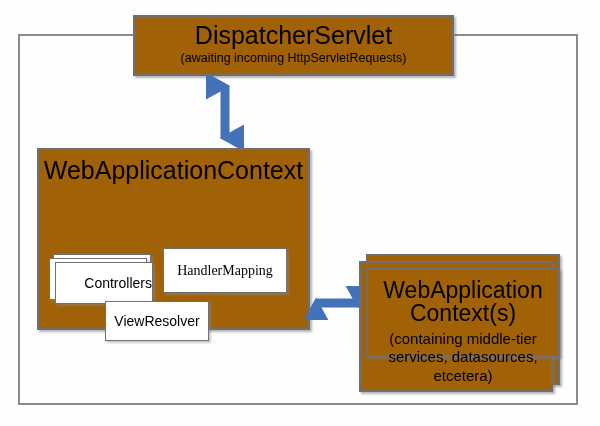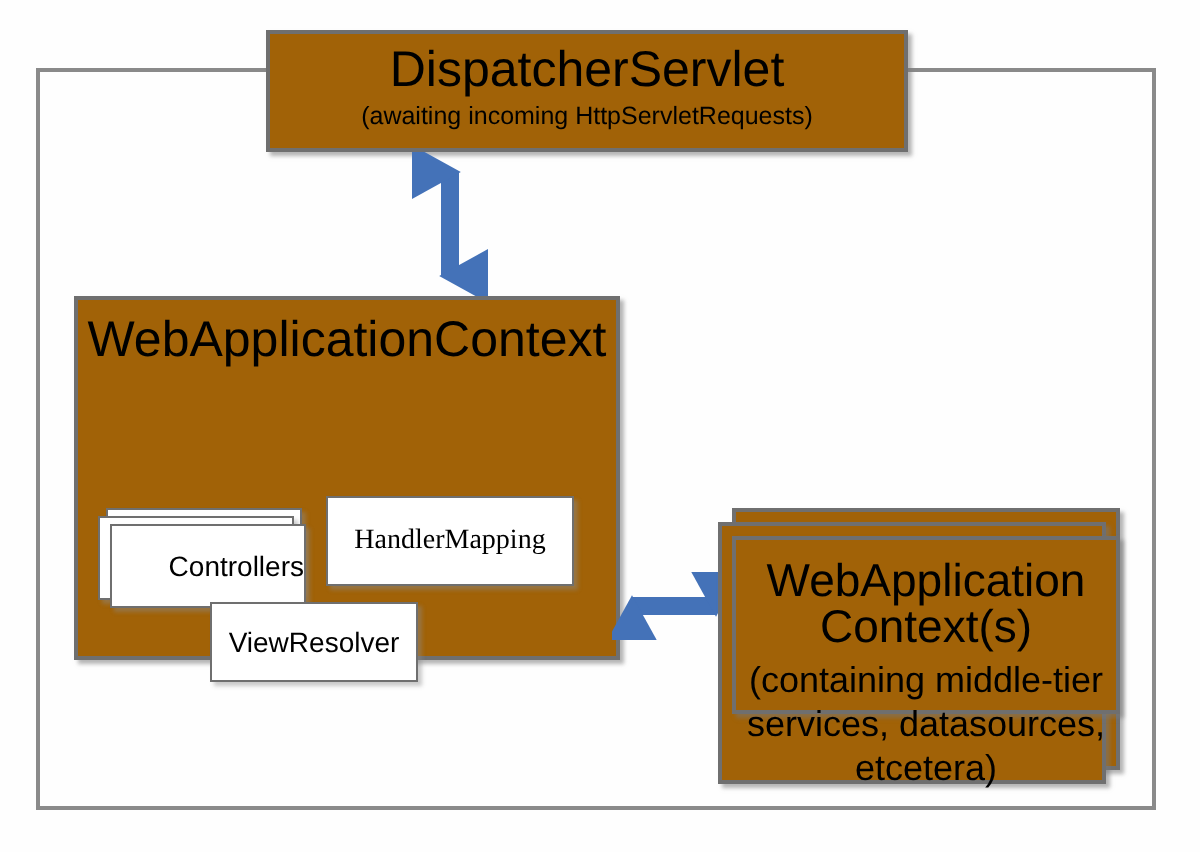--- a/index.html
+++ b/index.html
@@ -95,21 +95,21 @@
   #handlermapping-box     { left: 163px; top: 248px; width: 124px; height: 45px;
                             display: flex; align-items: center; justify-content: center; font-family: Liberation Serif, serif; }
   #viewresolver-box       { left: 105px; top: 301px; width: 104px; height: 40px;
                             display: flex; align-items: center; justify-content: center; }
 
   
   #wacs-back2 { left: 366px; top: 254px; width: 194px; height: 131px; }
   #wacs-back1 { left: 359px; top: 261px; width: 194px; height: 131px; }
   #wacs-front { left: 366px; top: 268px; width: 194px; height: 89px; }
   #wacs-front .box-title { margin-top: 9px; font-size: 23px; }
-  #wacs-front .box-sub   { margin-top: 5px; font-size: 18px; }
+  #wacs-front .box-sub   { margin-top: 5px; font-size: 15px; }
 
   
   .arrow { position: absolute; }
   #arrow-vertical   { left: 206px; top: 76px;  width: 38px;  height: 72px; }
   #arrow-horizontal { left: 306px; top: 286px; width: 62px;  height: 34px; }
 </style>
 </head>
 <body>
 
 <div id="canvas">

